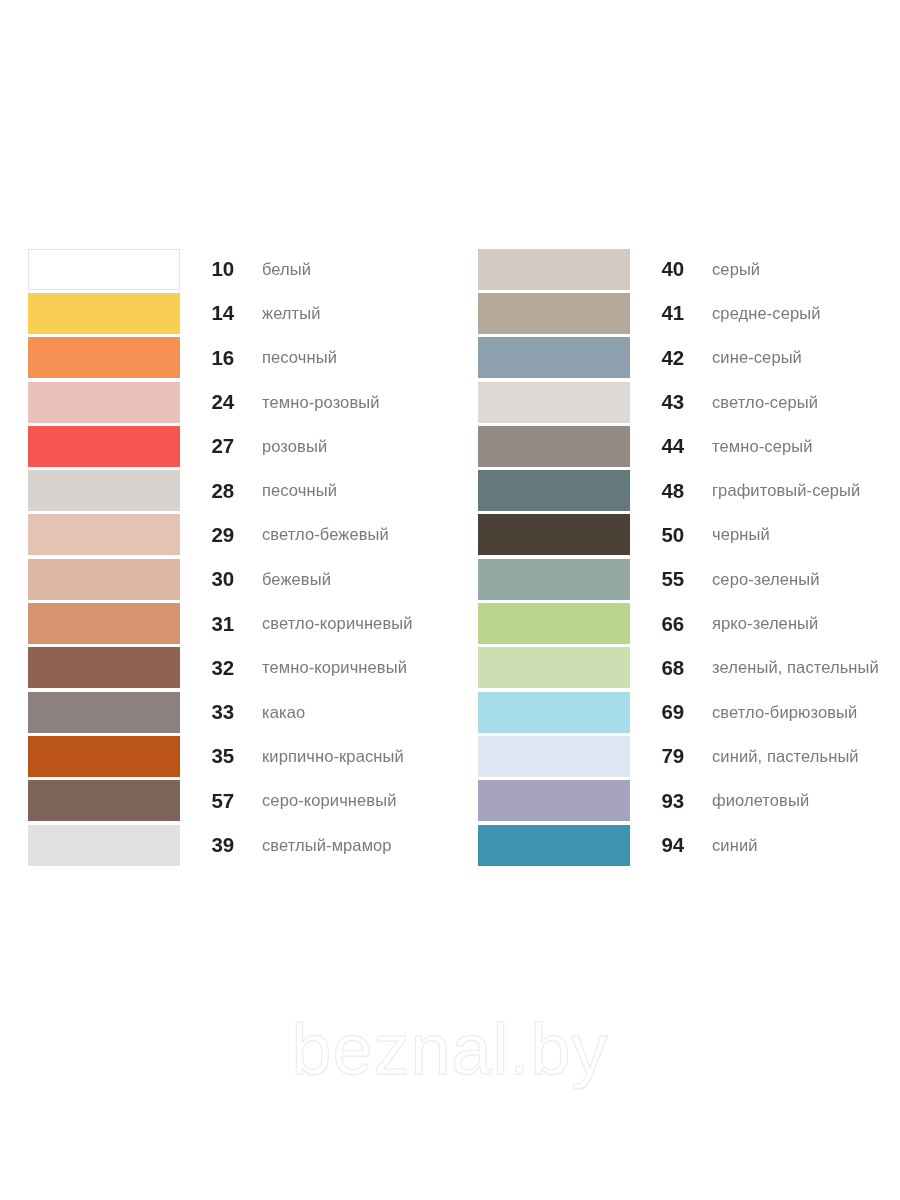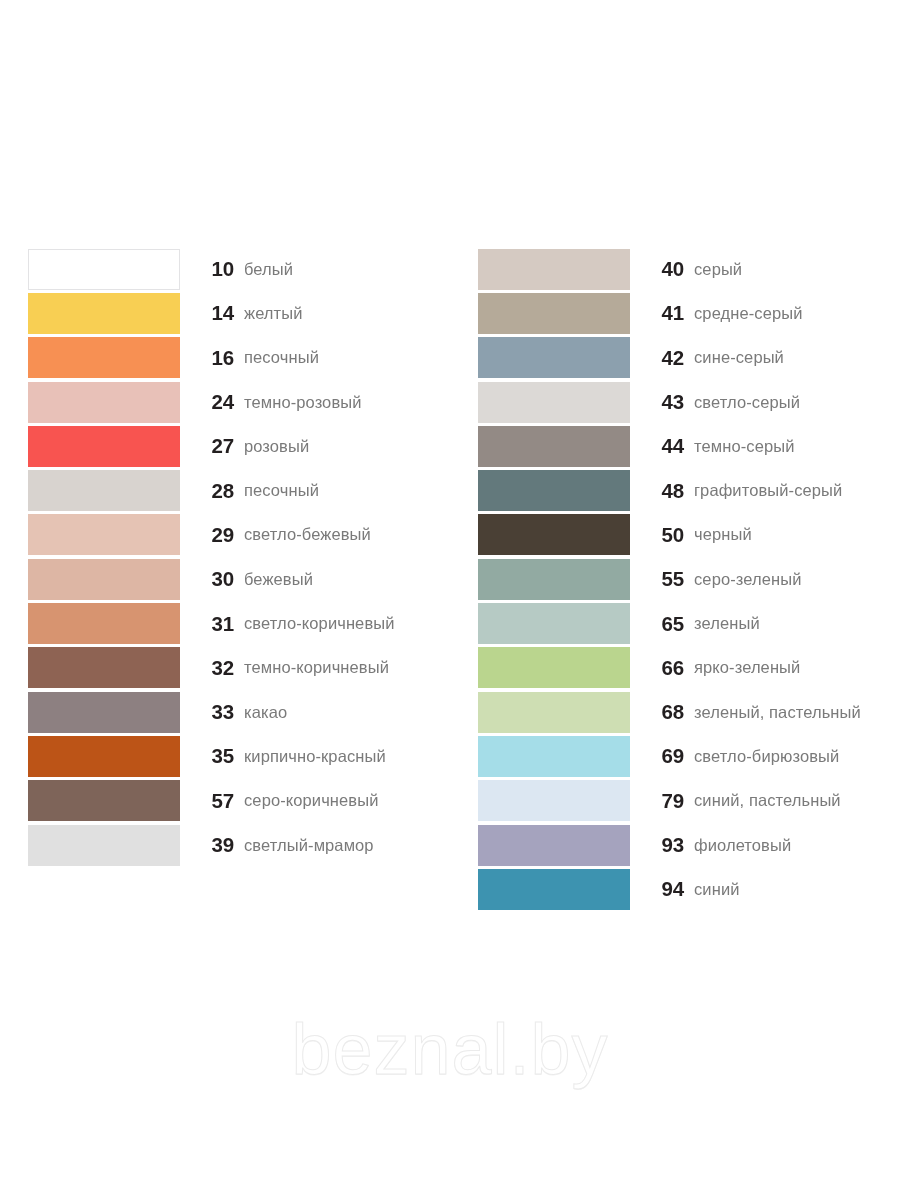--- a/index.html
+++ b/index.html
@@ -61,20 +61,21 @@
     letter-spacing: -0.2px;
     font-family: "Liberation Sans", "DejaVu Sans", sans-serif;
   }
 
   .cname {
     flex: 1 1 auto;
     font-size: 16.5px;
     color: #7a7a7a;
     white-space: nowrap;
     letter-spacing: 0.1px;
+    margin-left: 18px;
   }
 
   .watermark {
     position: absolute;
     left: 0;
     top: 1008px;
     width: 900px;
     text-align: center;
     font-size: 72px;
     font-weight: normal;
@@ -197,25 +198,20 @@
         <div class="swatch" style="background: rgb(74, 64, 53);"></div>
         <div class="code">50</div>
         <div class="cname">черный</div>
       </div>
       <div class="swatch-row">
         <div class="swatch" style="background: rgb(146, 170, 162);"></div>
         <div class="code">55</div>
         <div class="cname">серо-зеленый</div>
       </div>
       <div class="swatch-row">
-        <div class="swatch" style="background: rgb(182, 202, 196);"></div>
-        <div class="code">65</div>
-        <div class="cname">зеленый</div>
-      </div>
-      <div class="swatch-row">
         <div class="swatch" style="background: rgb(186, 213, 142);"></div>
         <div class="code">66</div>
         <div class="cname">ярко-зеленый</div>
       </div>
       <div class="swatch-row">
         <div class="swatch" style="background: rgb(206, 222, 179);"></div>
         <div class="code">68</div>
         <div class="cname">зеленый, пастельный</div>
       </div>
       <div class="swatch-row">

